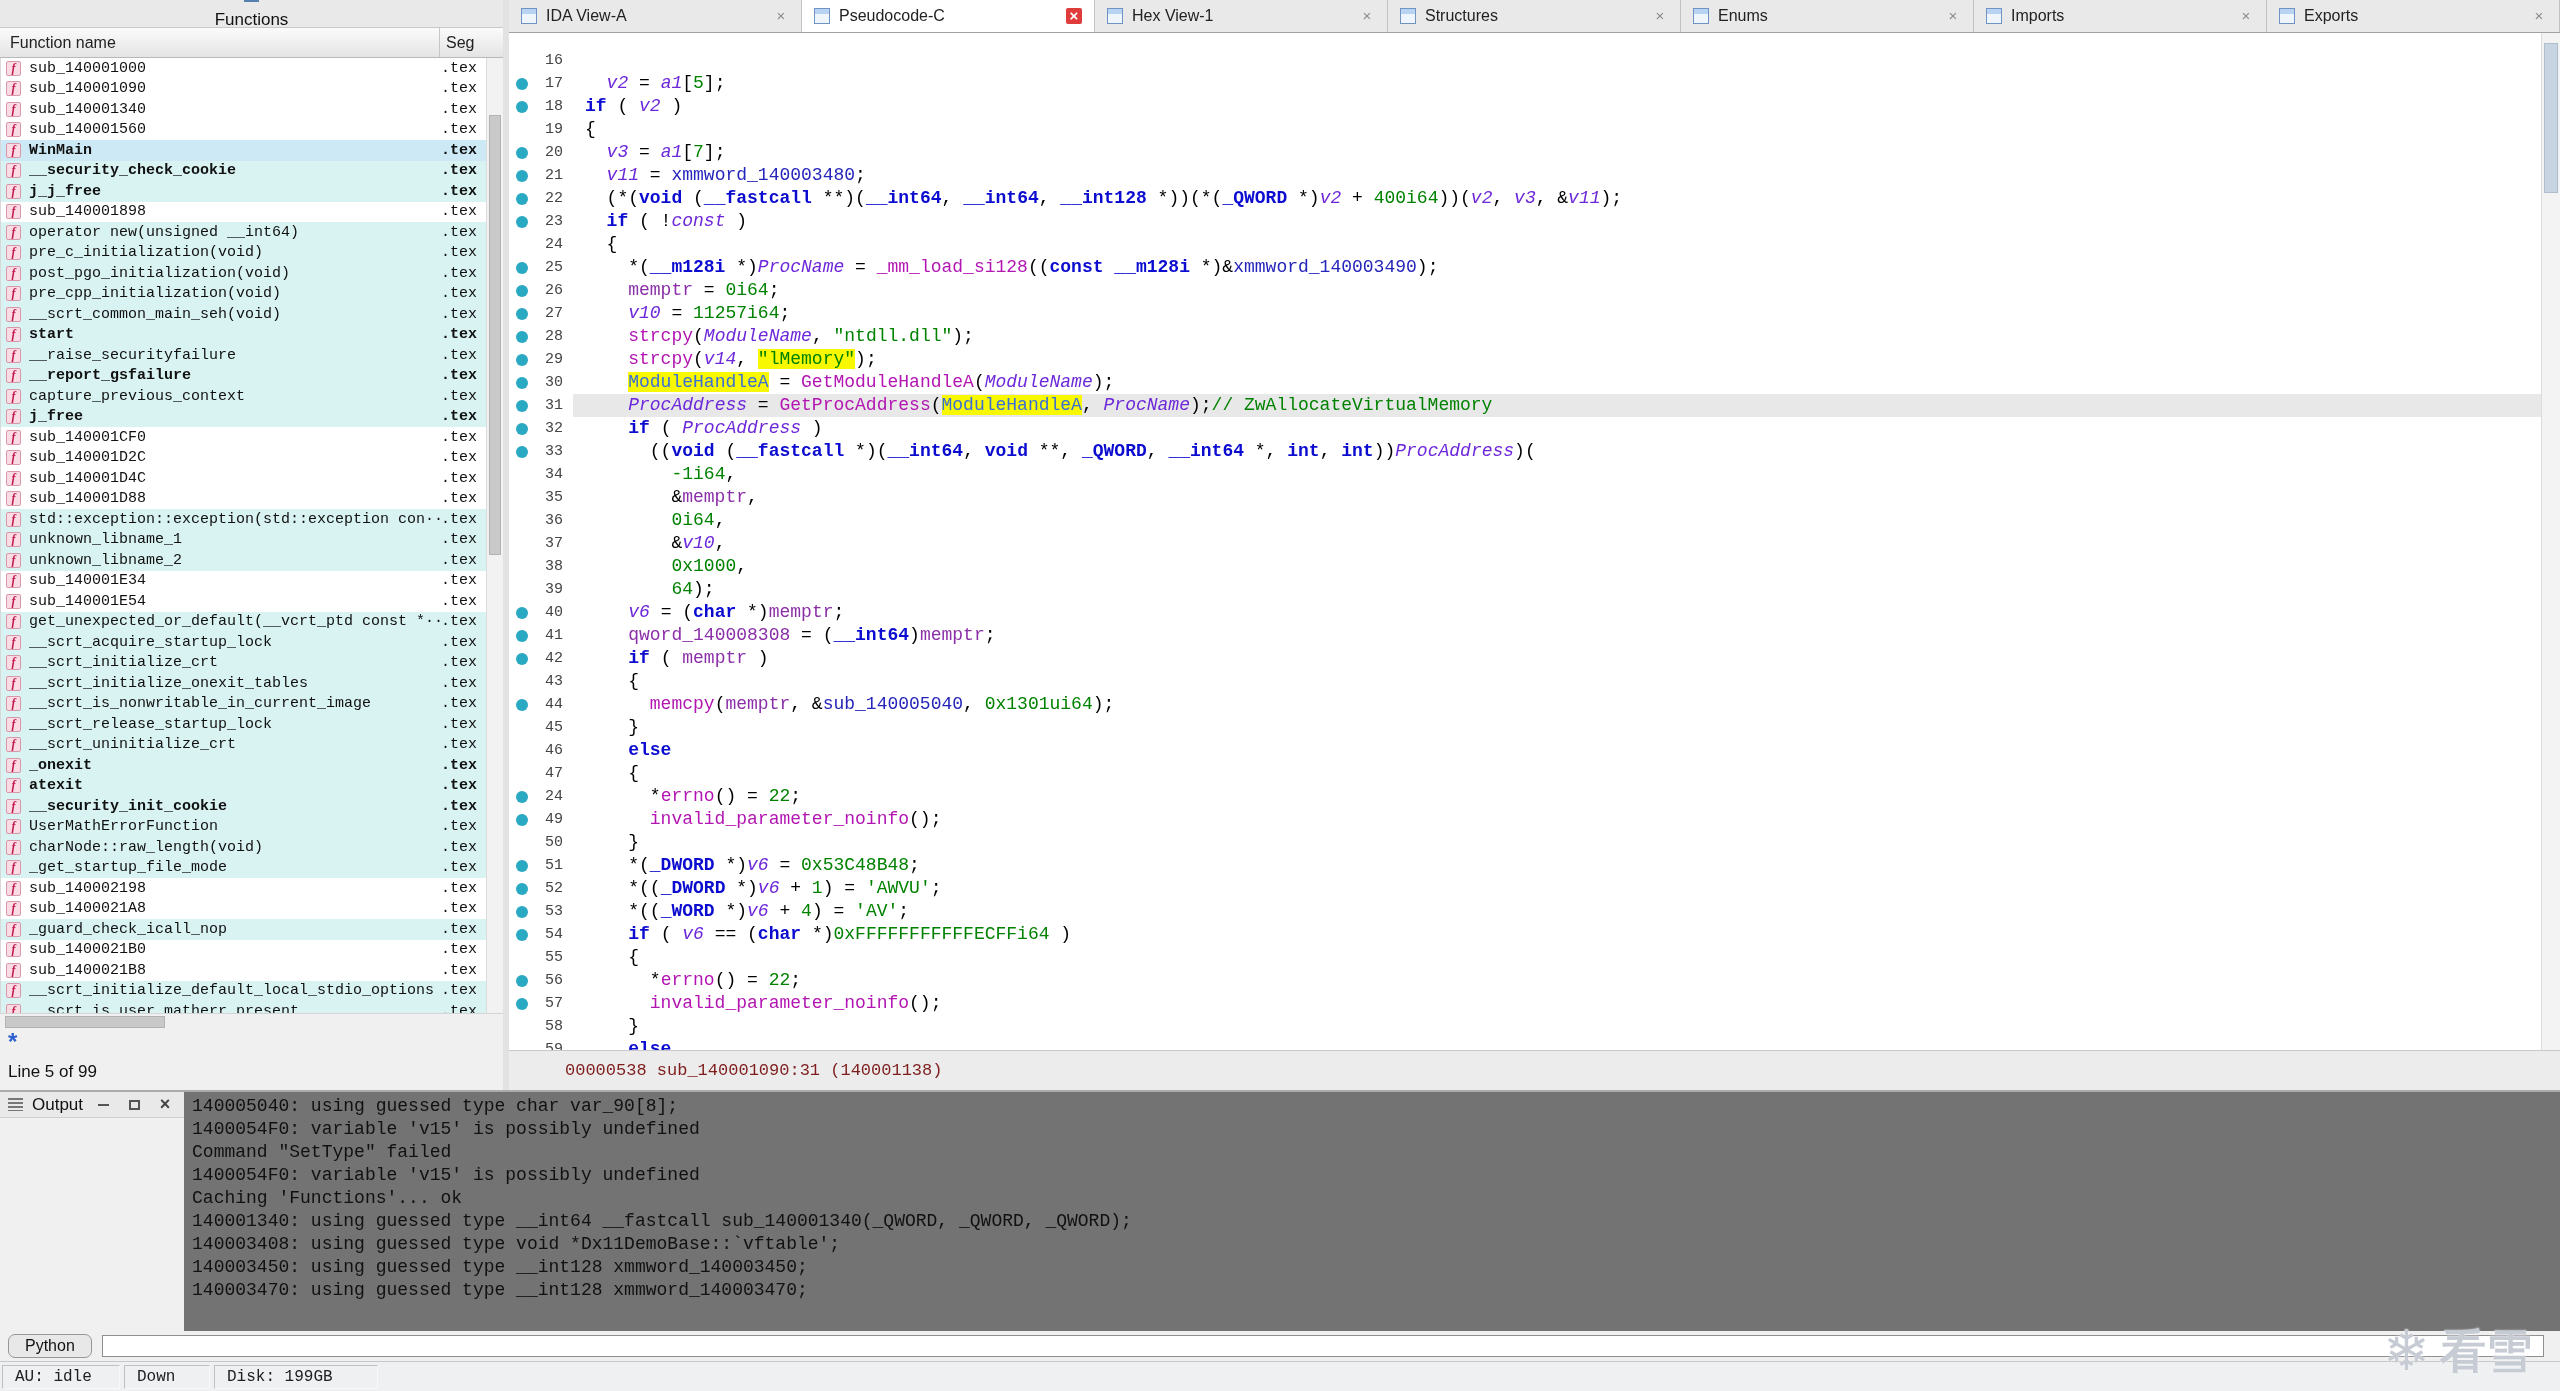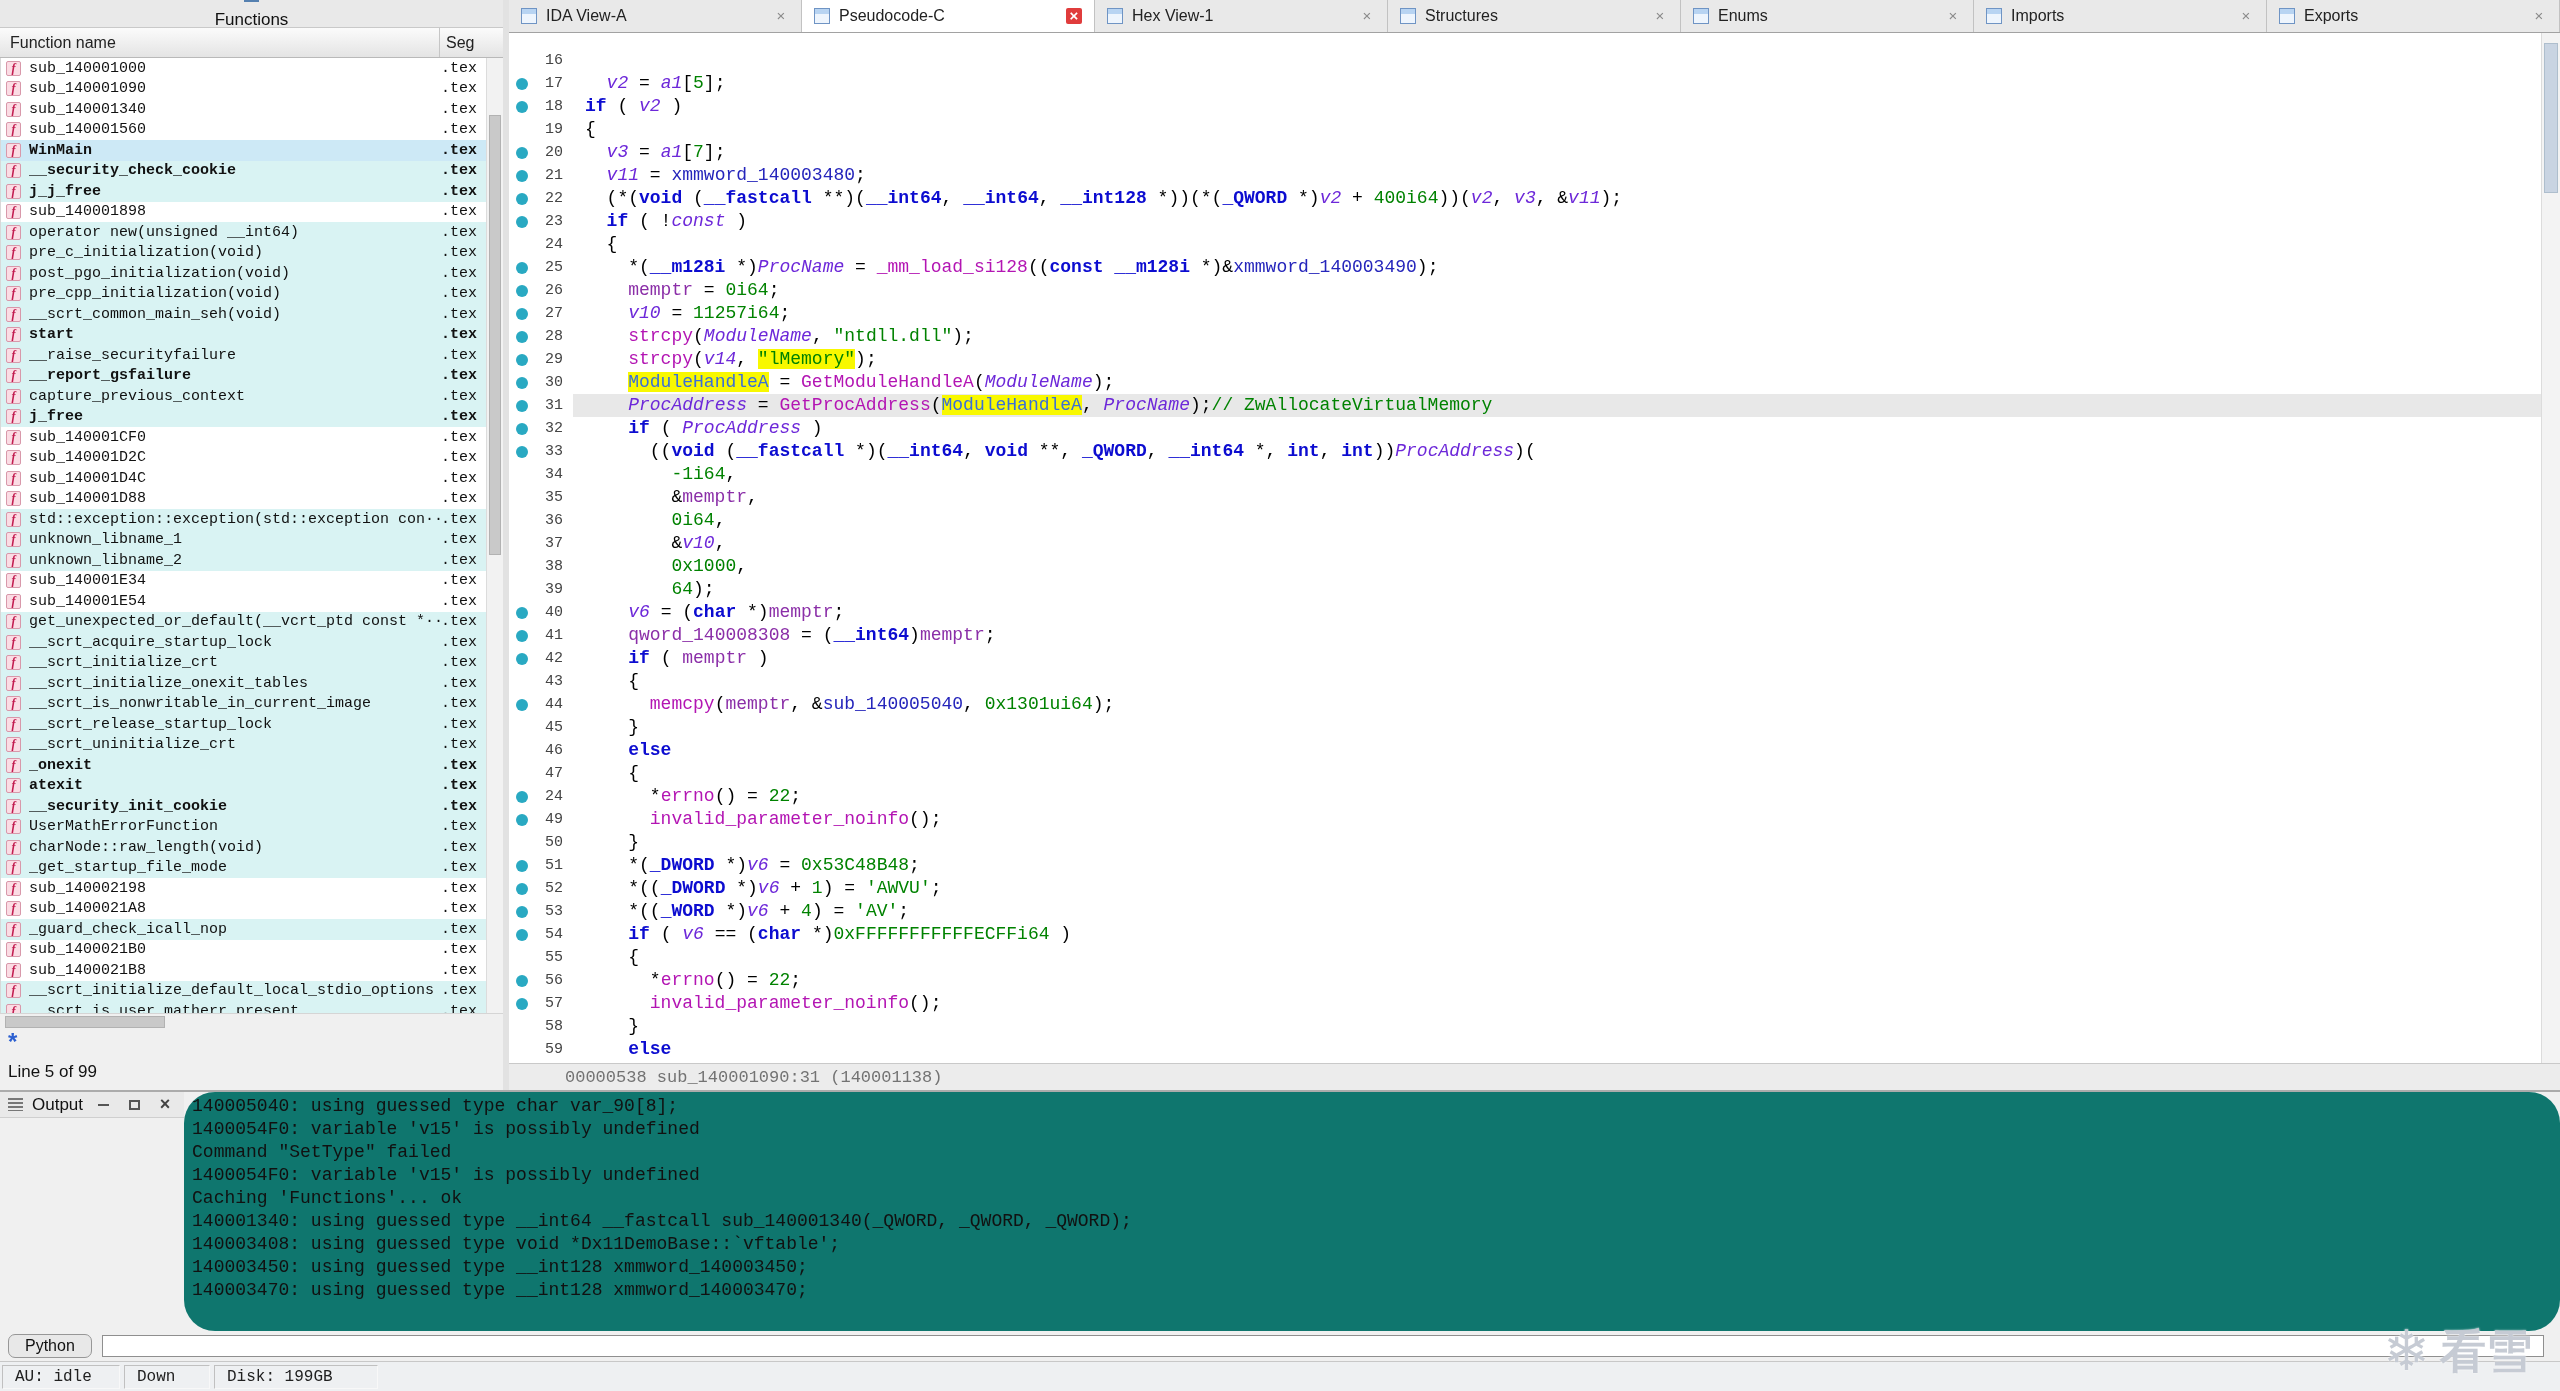--- a/index.html
+++ b/index.html
@@ -71,28 +71,28 @@
   .tk-n { color:#008200; }
   .tk-s { color:#008200; }
   .tk-c { color:#008200; }
   .tk-f { color:#b315b3; }
   .tk-vhl { color:#3a6fd8; background:#f8f800; }
   .tk-shl { color:#008200; background:#f8f800; }
 
   .code-vscroll { position:absolute; top:0; right:0; bottom:0; width:19px; background:#f3f3f3; border-left:1px solid #dcdcdc; }
   .code-vthumb { position:absolute; left:2px; right:2px; top:10px; height:150px; background:#c9d4e2; border:1px solid #aebecd; }
 
-  .code-footer { height:27px; background:#ececec; border-top:1px solid #c9c9c9; display:flex; align-items:center; padding-left:56px; font-family:"Liberation Mono", monospace; font-size:17px; color:#737373; }
+  .code-footer { height:40px; background:#ececec; border-top:1px solid #c9c9c9; display:flex; align-items:center; padding-left:56px; font-family:"Liberation Mono", monospace; font-size:17px; color:#7f1d1d; }
 
   
   .output-panel { height:241px; min-height:241px; display:flex; border-top:2px solid #ababab; }
   .out-title { height:26px; display:flex; align-items:center; gap:9px; padding:0 8px; background:#e9e9e9; border-bottom:1px solid #cfcfcf; font-size:17px; }
   .out-icon { width:15px; height:13px; background:repeating-linear-gradient(180deg,#777 0 2px,transparent 2px 4px); }
   .out-title-text { flex:1; }
-  .out-content { flex:1; background:#0f766e; overflow:hidden; font-family:"Liberation Mono", monospace; font-size:18px; line-height:23px; padding:3px 0 0 8px;border-radius:31px; }
+  .out-content { flex:1; background:#737373; overflow:hidden; font-family:"Liberation Mono", monospace; font-size:18px; line-height:23px; padding:3px 0 0 8px; }
   .out-line { white-space:pre; }
 
   
   .cli-bar { height:30px; min-height:30px; display:flex; align-items:center; gap:10px; padding:0 8px; background:#f0f0f0; }
   .python-btn { height:24px; padding:0 16px; background:#e8e8e8; border:1px solid #979797; border-radius:7px; font-size:16px; font-family:"Liberation Sans", sans-serif; color:#111; }
   .cli-input { flex:1; height:22px; border:1px solid #8f8f8f; background:#fff; margin-right:8px; font:16px "Liberation Mono", monospace; padding:0 6px; outline:none; }
 
   .statusbar { height:30px; min-height:30px; display:flex; align-items:center; background:#eef0f2; border-top:1px solid #c8c8c8; font-family:"Liberation Mono", monospace; font-size:16px; color:#202020; padding-left:2px; }
   .sb-cell { height:24px; display:flex; align-items:center; padding:0 12px; margin-right:4px; border:1px solid; border-color:#c0c0c0 #f8f8f8 #f8f8f8 #c0c0c0; }
   .sb-cell.au { width:118px; }

